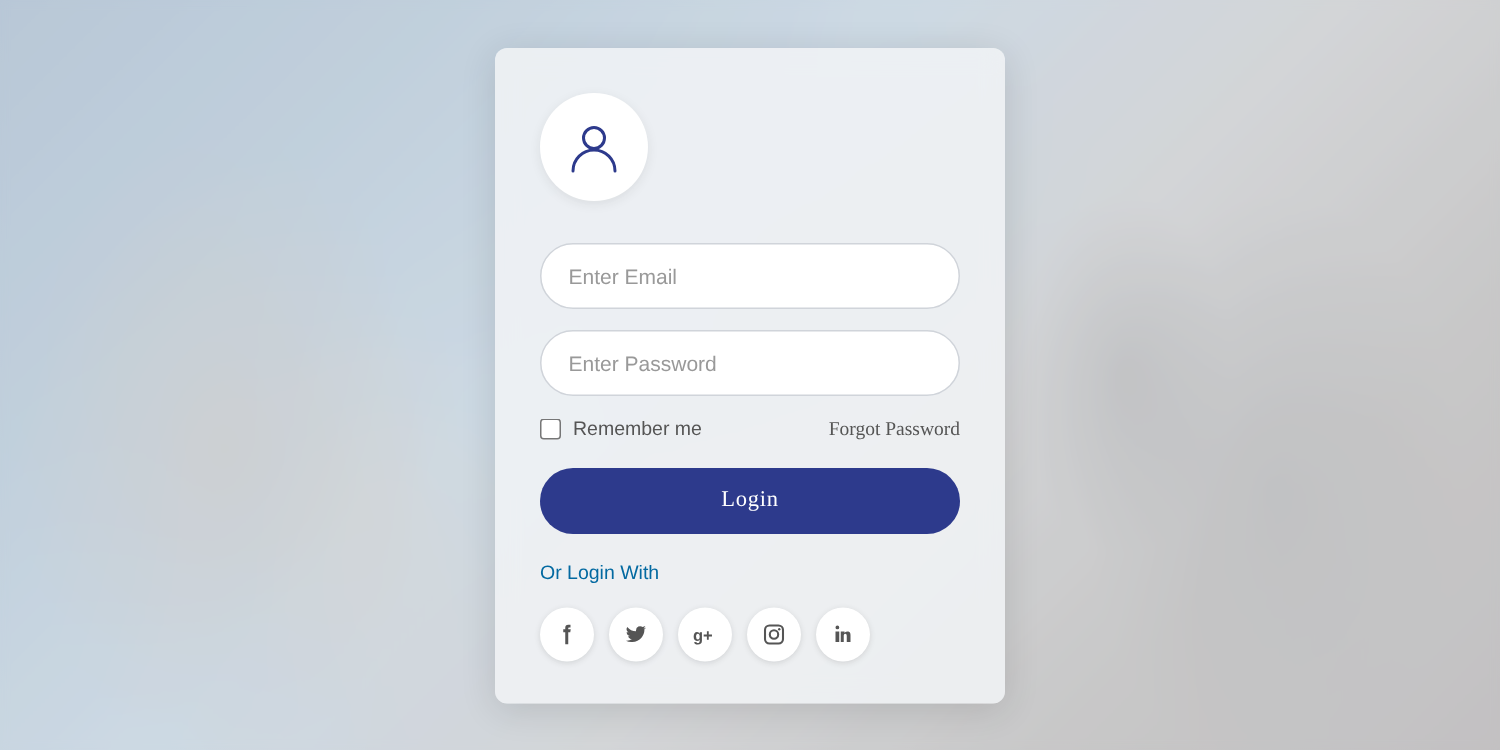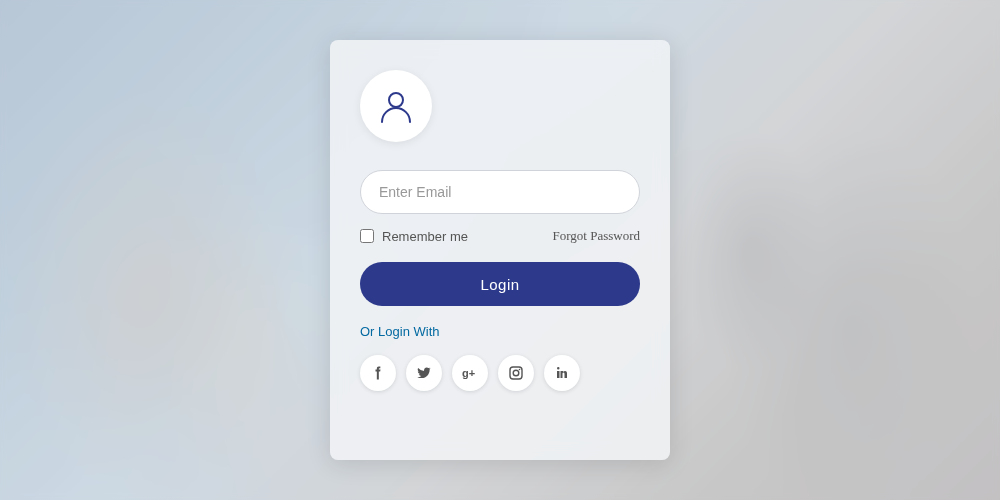--- a/index.html
+++ b/index.html
@@ -148,20 +148,21 @@
       height: 44px;
       background: #2d3a8c;
       color: white;
       border: none;
       border-radius: 25px;
       font-size: 15px;
       font-weight: 500;
       cursor: pointer;
       letter-spacing: 0.5px;
       margin-bottom: 18px;
+      font-family: Liberation Serif, serif;
     }
 
     .or-text {
       font-size: 13px;
       color: #0369a1;
       margin-bottom: 16px;
     }
 
     .social-icons {
       display: flex;
@@ -196,20 +197,21 @@
 
   <div class="avatar-circle">
     <svg viewBox="0 0 38 38" fill="none" xmlns="http://www.w3.org/2000/svg">
       <circle cx="19" cy="13" r="7" stroke="#2d3a8c" stroke-width="2" fill="none"></circle>
       <path d="M5 35c0-7.732 6.268-14 14-14s14 6.268 14 14" stroke="#2d3a8c" stroke-width="2" fill="none" stroke-linecap="round"></path>
     </svg>
   </div>
 
   <input class="input-field" type="email" placeholder="Enter Email" style="">
 
+  <input class="input-field" type="password" placeholder="Enter Password" style="">
 
   <div class="options-row">
     <label class="remember-me">
       <input type="checkbox" style="">
       <span>Remember me</span>
     </label>
     <a class="forgot-password" href="#">Forgot Password</a>
   </div>
 
   <button class="login-btn">Login</button>

